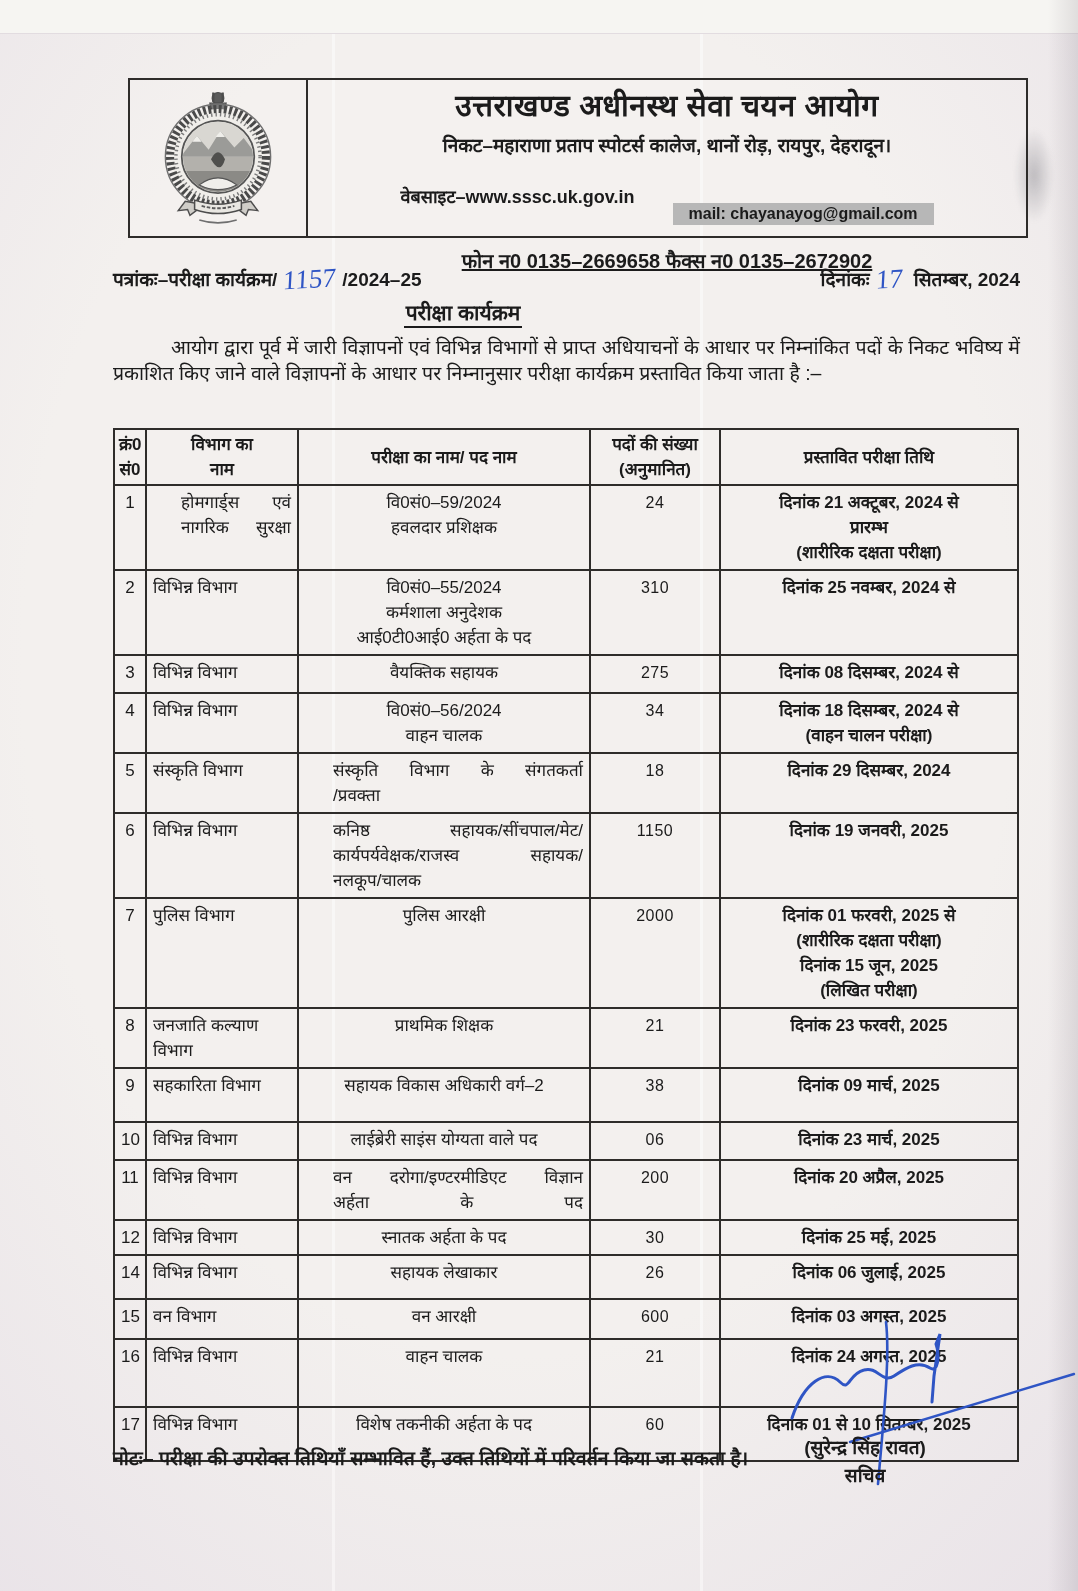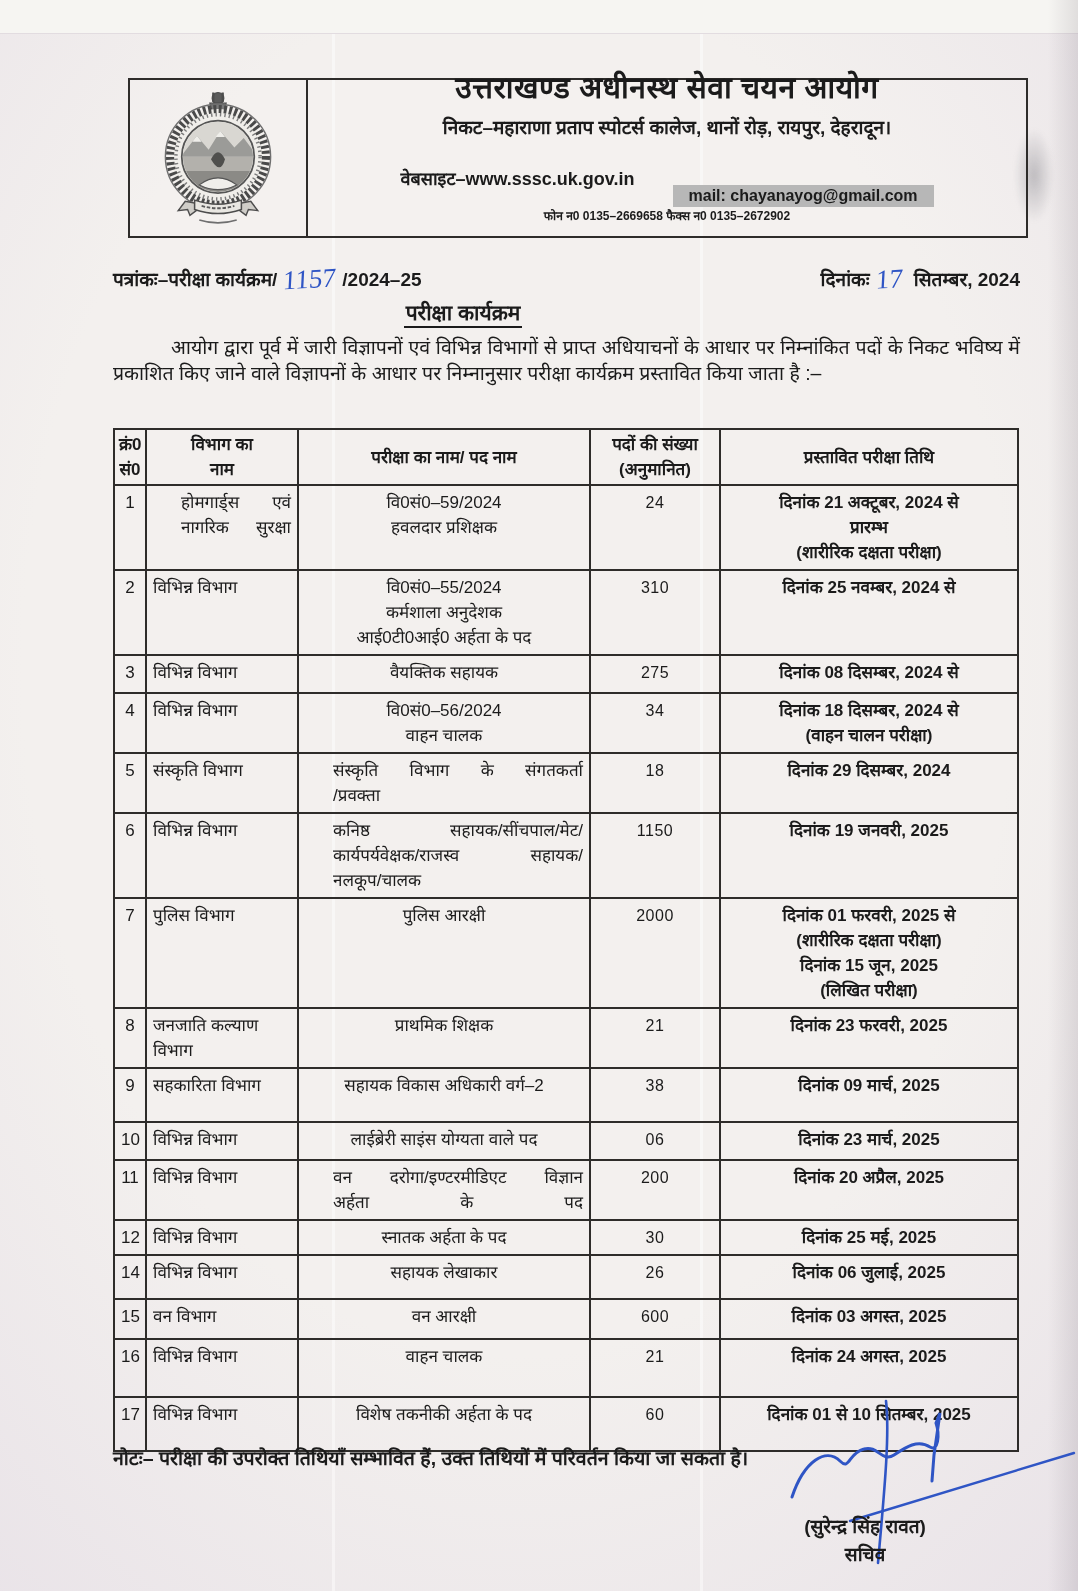--- a/index.html
+++ b/index.html
@@ -17,27 +17,27 @@
     background:linear-gradient(90deg, rgba(0,0,0,0), rgba(90,80,95,.14)); }
   .crease { position:absolute; top:34px; bottom:0; width:3px; background:rgba(255,255,255,.45); }
   .smudge { position:absolute; left:1014px; top:128px; width:40px; height:95px;
     background:radial-gradient(ellipse at center, rgba(110,110,118,.38), rgba(110,110,118,0) 70%);
     filter:blur(2px); }
 
   
   .header-box { position:absolute; left:128px; top:78px; width:900px; height:160px;
     border:2px solid #2e2c2a; display:flex; background:rgba(255,255,255,.08); }
   .logo-cell { width:178px; border-right:2px solid #2e2c2a; display:flex; align-items:center; justify-content:center; }
-  .head-text { flex:1; display:flex; flex-direction:column; align-items:center; justify-content:flex-end; padding:12px 8px; }
+  .head-text { flex:1; display:flex; flex-direction:column; align-items:center; justify-content:space-between; padding:4px 8px; }
   .org-name { font-size:30px; font-weight:bold; letter-spacing:.5px; white-space:nowrap; }
   .org-addr { font-size:19px; font-weight:bold; margin-top:7px; white-space:nowrap; }
   .web-row { display:flex; align-items:center; gap:38px; margin-top:8px; }
   .website { font-size:18px; font-weight:bold; }
   .mail-box { font-size:16px; font-weight:bold; background:#b7b7b7; padding:2px 16px;margin-top:37px; }
-  .phone { font-size:12px; font-weight:bold; margin-top:0; }
+  .phone { font-size:20px; font-weight:bold; margin-top:22px;text-decoration:underline; }
 
   
   .ref-line { position:absolute; left:113px; top:256px; width:907px; height:36px;
     display:flex; justify-content:space-between; align-items:flex-end;
     font-size:19px; font-weight:bold; }
   .hand { font-family:cursive; color:#2f55c5; font-size:27px; font-weight:normal;
     display:inline-block; transform:rotate(-3deg) skewX(-6deg); line-height:20px; padding:0 6px; position:relative; top:2px; }
 
   .doc-title { position:absolute; left:0; top:298px; width:926px; text-align:center; }
   .doc-title span { font-size:21px; font-weight:bold; border-bottom:2px solid #1b1b1b; padding:0 2px 2px; }
@@ -55,26 +55,26 @@
   col.c4 { width:130px; } col.c5 { width:298px; }
   td.c1 { text-align:center; }
   td.c2 { text-align:left; }
   td.c3 { text-align:center; }
   td.c4 { text-align:center; font-size:16px; letter-spacing:.5px; }
   td.c5 { text-align:center; font-weight:bold; }
   tr.r1 td.c2, tr.r5 td.c3, tr.r6 td.c3, tr.r11 td.c3 { text-align:justify; text-align-last:justify;padding-left:34px; }
   tr.r1{height:76px} tr.r2{height:82px} tr.r3{height:38px} tr.r4{height:60px}
   tr.r5{height:54px} tr.r6{height:76px} tr.r7{height:106px} tr.r8{height:54px}
   tr.r9{height:54px} tr.r10{height:38px} tr.r11{height:56px} tr.r12{height:32px}
-  tr.r14{height:44px} tr.r15{height:40px} tr.r16{height:58px} tr.r17{height:54px}
+  tr.r14{height:44px} tr.r15{height:40px} tr.r16{height:68px} tr.r17{height:54px}
 
   .note-line { position:absolute; left:113px; top:1444px; width:907px;
     font-size:19.5px; font-weight:bold; }
 
-  .sig-block { position:absolute; left:700px; top:1395px; width:378px; height:196px; }
+  .sig-block { position:absolute; left:700px; top:1316px; width:378px; height:196px; }
   .sig-svg { position:absolute; left:0; top:0; }
   .sig-name { position:absolute; left:40px; top:118px; width:250px; text-align:center;
     font-size:19px; font-weight:bold; }
   .sig-post { position:absolute; left:40px; top:146px; width:250px; text-align:center;
     font-size:19px; font-weight:bold; }
 </style>
 </head>
 <body>
 
 <div class="page">

